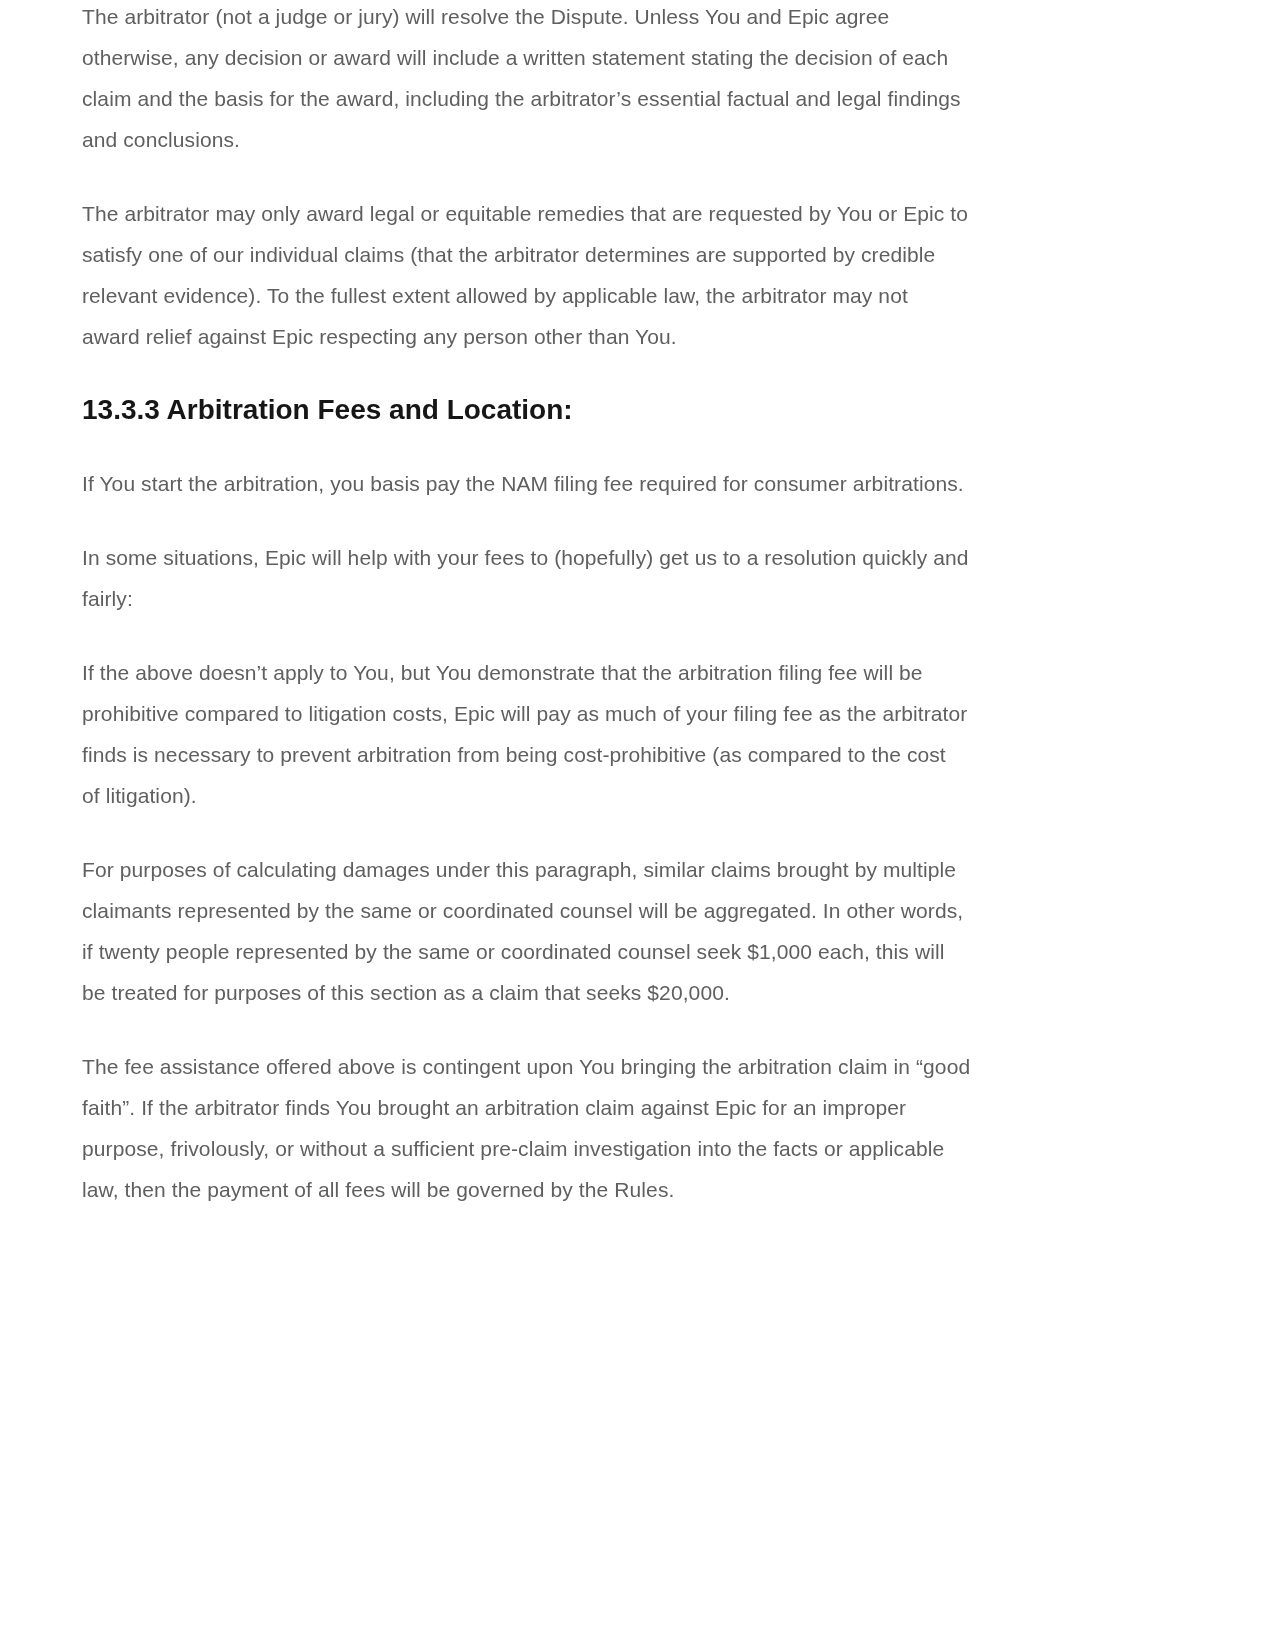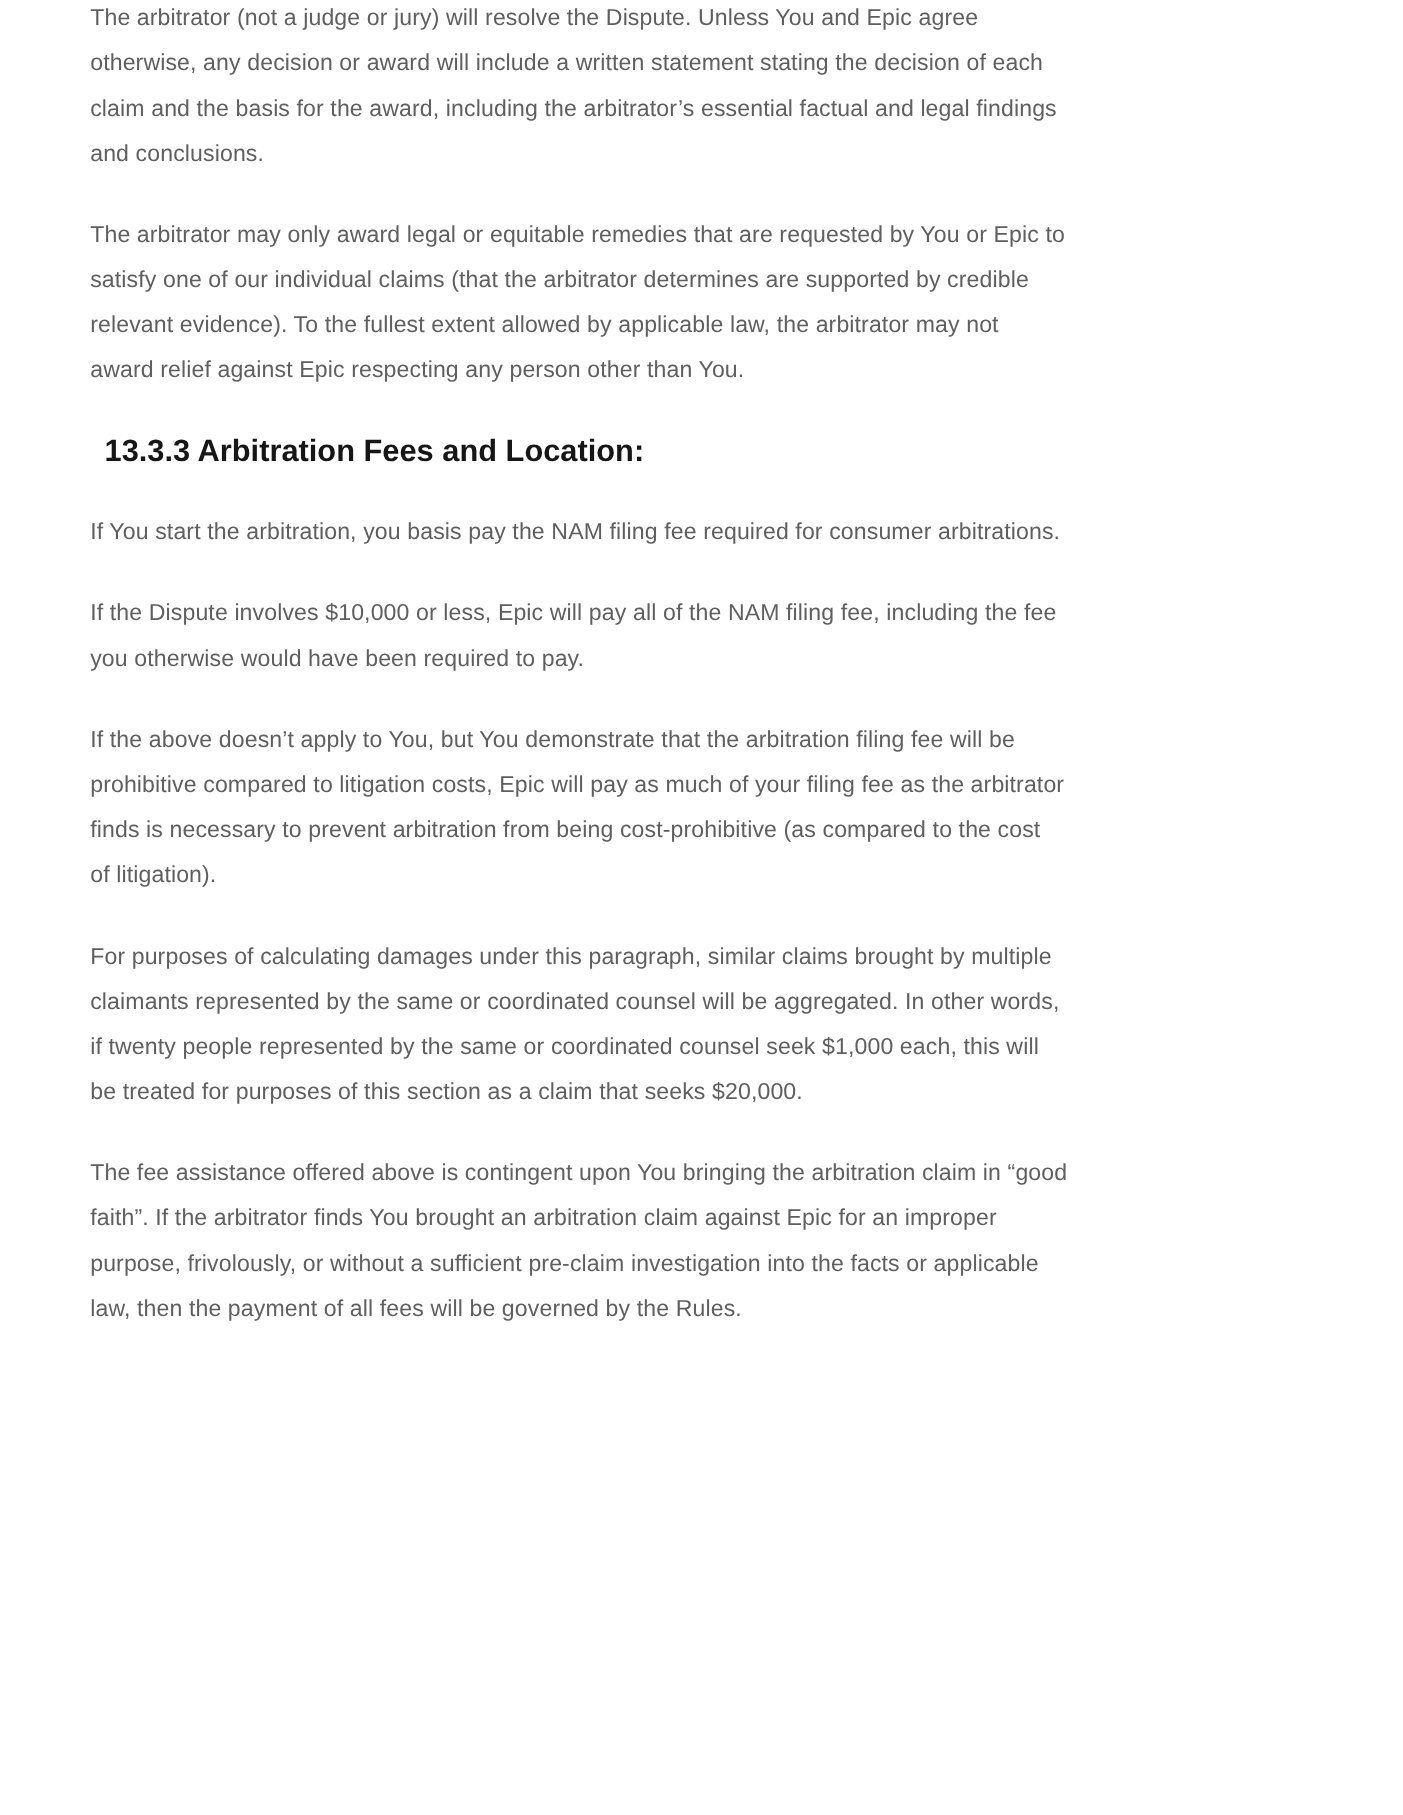--- a/index.html
+++ b/index.html
@@ -27,40 +27,40 @@
     letter-spacing: 0.1px;
   }
   .para.first {
     margin-top: -4px;
   }
   .heading {
     font-size: 28px;
     line-height: 40px;
     font-weight: 700;
     color: #161616;
-    margin: 28px 0 33px 13px;
+    margin: 28px 0 33px 0;
     letter-spacing: 0;
   }
 </style>
 </head>
 <body>
 
 <div class="doc">
   <p class="para first">The arbitrator (not a judge or jury) will resolve the Dispute. Unless You and Epic agree
 otherwise, any decision or award will include a written statement stating the decision of each
 claim and the basis for the award, including the arbitrator’s essential factual and legal findings
 and conclusions.</p>
   <p class="para">The arbitrator may only award legal or equitable remedies that are requested by You or Epic to
 satisfy one of our individual claims (that the arbitrator determines are supported by credible
 relevant evidence). To the fullest extent allowed by applicable law, the arbitrator may not
 award relief against Epic respecting any person other than You.</p>
   <h3 class="heading">13.3.3 Arbitration Fees and Location:</h3>
   <p class="para">If You start the arbitration, you basis pay the NAM filing fee required for consumer arbitrations.</p>
-  <p class="para">If the Dispute involves $10,000 or less, Epic will pay all of the NAM filing fee, including the fee
-you otherwise would have been required to pay.</p>
+  <p class="para">In some situations, Epic will help with your fees to (hopefully) get us to a resolution quickly and
+fairly:</p>
   <p class="para">If the above doesn’t apply to You, but You demonstrate that the arbitration filing fee will be
 prohibitive compared to litigation costs, Epic will pay as much of your filing fee as the arbitrator
 finds is necessary to prevent arbitration from being cost-prohibitive (as compared to the cost
 of litigation).</p>
   <p class="para">For purposes of calculating damages under this paragraph, similar claims brought by multiple
 claimants represented by the same or coordinated counsel will be aggregated. In other words,
 if twenty people represented by the same or coordinated counsel seek $1,000 each, this will
 be treated for purposes of this section as a claim that seeks $20,000.</p>
   <p class="para">The fee assistance offered above is contingent upon You bringing the arbitration claim in “good
 faith”. If the arbitrator finds You brought an arbitration claim against Epic for an improper

